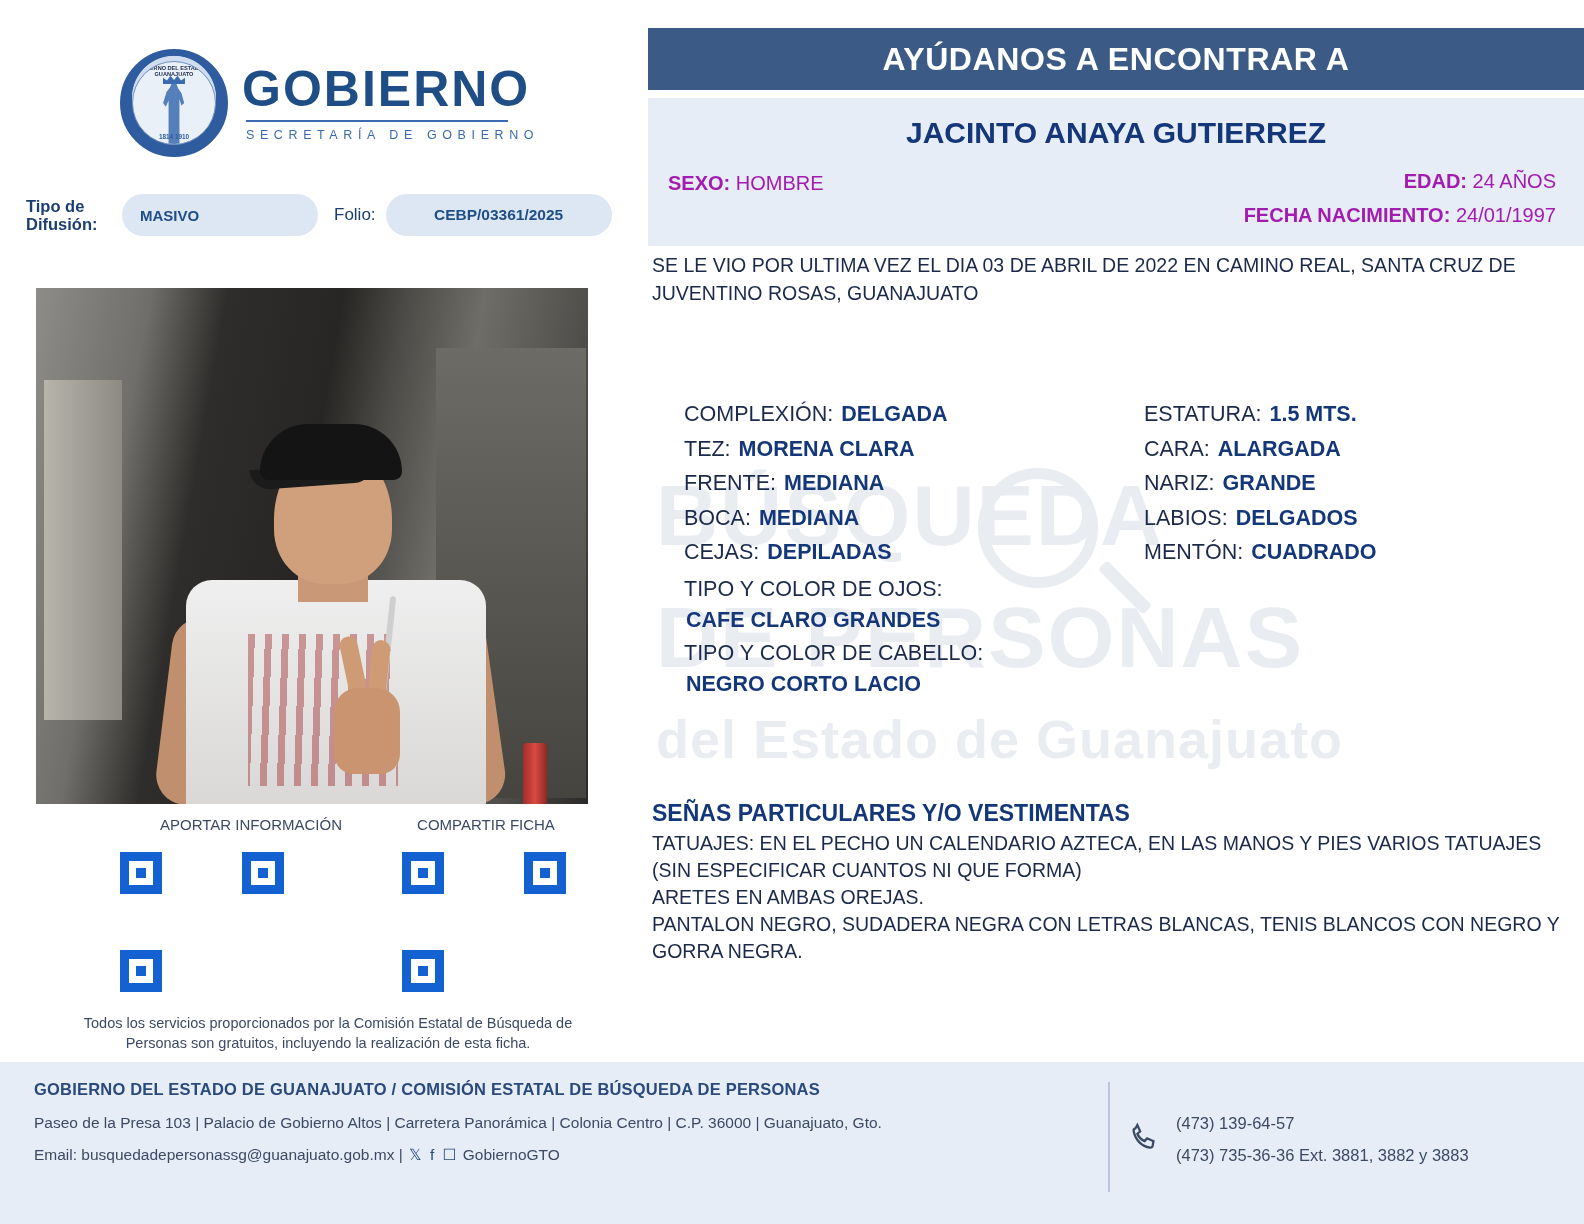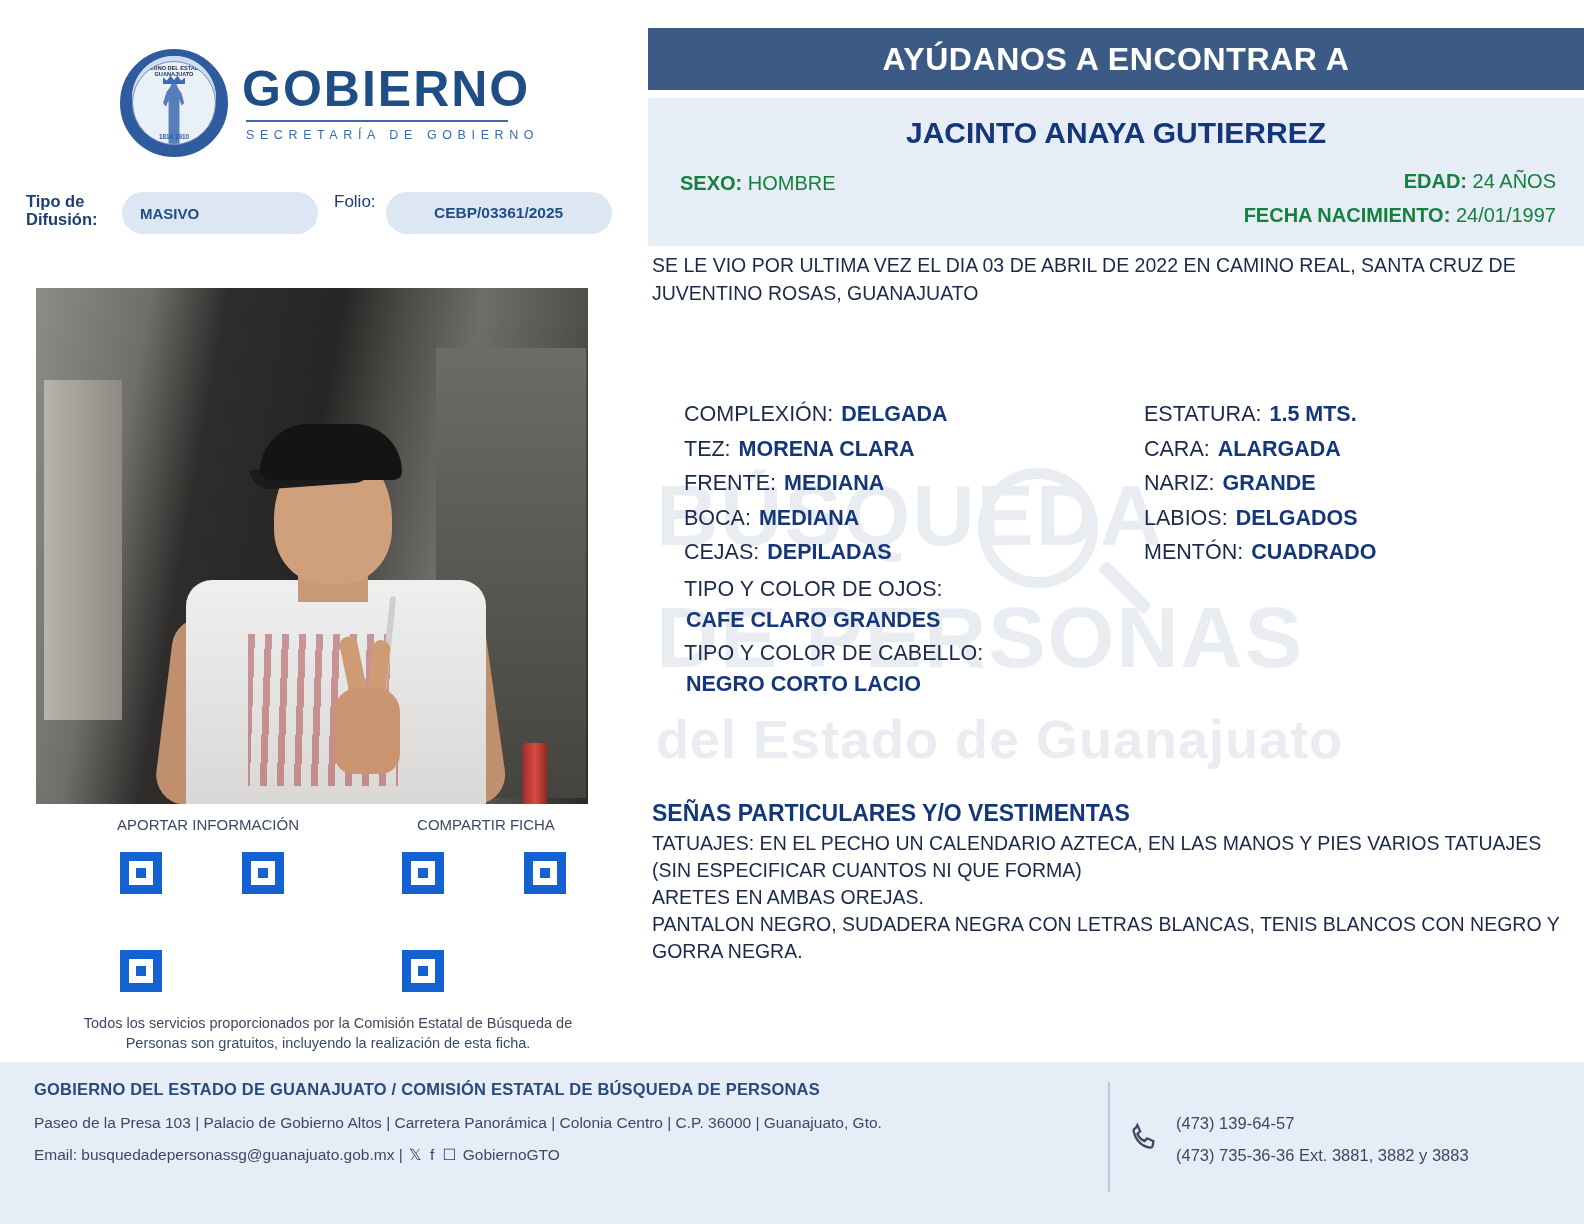--- a/index.html
+++ b/index.html
@@ -61,21 +61,21 @@
   }
   .logo-text .sec {
     font-size: 12.5px; letter-spacing: 5.6px; color: #3a6bb0; margin-top: 6px; padding-left: 4px;
   }
   .logo-text .rule {
     height: 2px; background: #3a6bb0; margin: 6px 0 4px 4px; width: 262px;
   }
 
   .meta-row {
     position: absolute; left: 26px; top: 192px; width: 620px; height: 46px;
-    display: flex; 
+    display: flex; align-items: center;
   }
   .meta-label {
     font-size: 16.5px; font-weight: bold; color: #1b3f73; line-height: 1.12; width: 92px;
   }
   .pill {
     background: #dde6f3; border-radius: 23px; height: 42px; display: flex;
     align-items: center; padding: 0 18px; color: #1f4e87; font-weight: bold; font-size: 15px;
   }
   .pill.masivo { width: 196px; margin-left: 4px; }
   .folio-label { font-size: 17px; font-weight: normal; color: #1b3f73; margin: 0 10px 0 16px; }
@@ -148,21 +148,21 @@
   .photo .finger1 { left: 158px; top: 232px; transform: rotate(-12deg); }
   .photo .finger2 { left: 184px; top: 236px; transform: rotate(6deg); }
   .photo .chain {
     position:absolute; left: 198px; top: 192px; width: 6px; height: 120px;
     background:#cfcfcf; transform: rotate(6deg); border-radius:3px;
   }
 
   .qr-caption-left, .qr-caption-right {
     position: absolute; top: 816px; font-size: 15px; color: #3b4a63; text-align: center;
   }
-  .qr-caption-left { left: 74px; width: 268px; }
+  .qr-caption-left { left: 74px; width: 268px; text-align: right; }
   .qr-caption-right { left: 360px; width: 252px; }
 
   .qr {
     position: absolute; top: 848px; width: 172px; height: 148px;
     background-color: #ffffff;
     background-image:
       repeating-linear-gradient(90deg, #1461d2 0 6px, rgba(255,255,255,0) 6px 12px),
       repeating-linear-gradient(0deg, #1461d2 0 6px, rgba(255,255,255,0) 6px 12px);
     background-blend-mode: screen;
   }
@@ -195,21 +195,21 @@
     font-size: 32px; font-weight: bold; letter-spacing: .6px;
   }
   .ident-box {
     position: absolute; left: 648px; top: 98px; width: 936px; height: 148px;
     background: #e6edf7; border-radius: 0 0 0 0;
   }
   .ident-name {
     position: absolute; left: 0; top: 18px; width: 936px; text-align: center;
     font-size: 30px; font-weight: bold; color: #14377a;
   }
-  .ident-line { position: absolute; font-size: 20px; color: #15803d; margin-left: 12px; }
+  .ident-line { position: absolute; font-size: 20px; color: #a21caf; }
   .lbl { font-weight: bold; }
   .val { font-weight: normal; }
   #sexo-line { left: 20px; top: 74px; }
   #edad-line { right: 28px; top: 72px; }
   #nac-line { right: 28px; top: 106px; }
 
   .lastseen {
     position: absolute; left: 652px; top: 252px; width: 900px;
     font-size: 19.5px; line-height: 1.42; color: #1b2a4a;
   }

